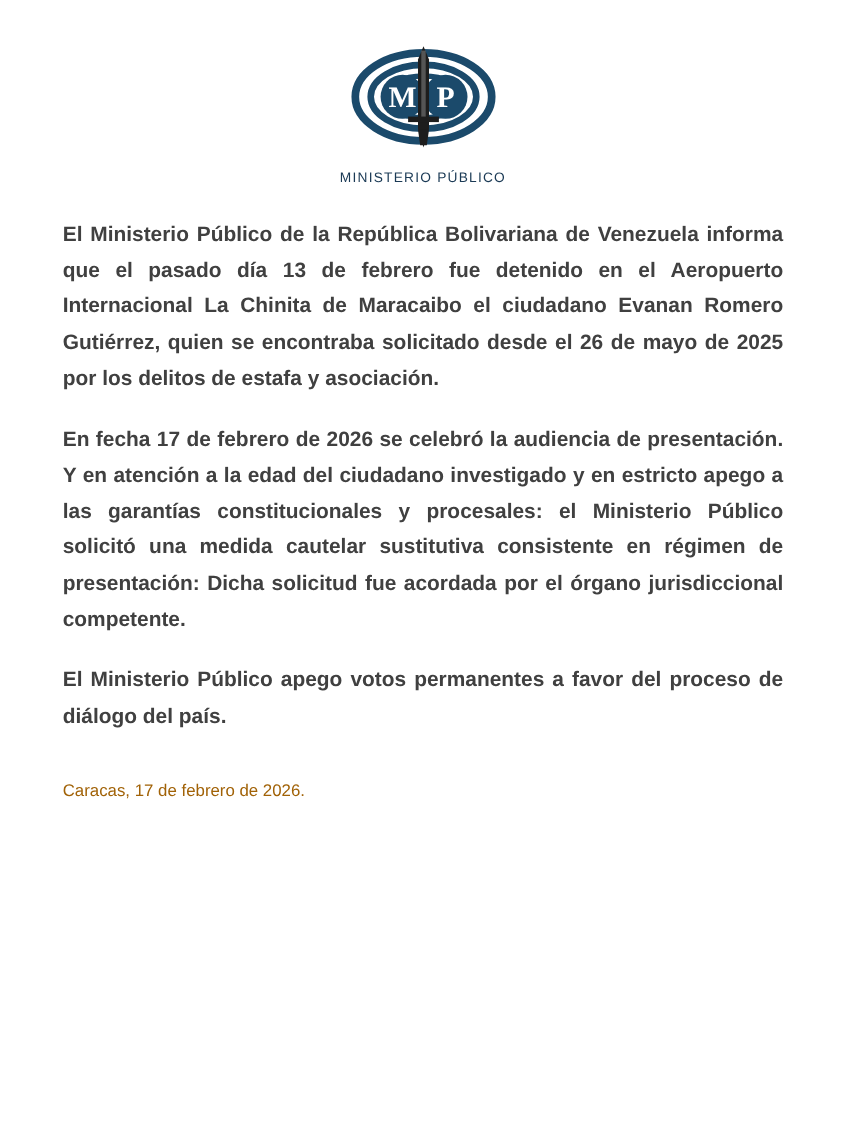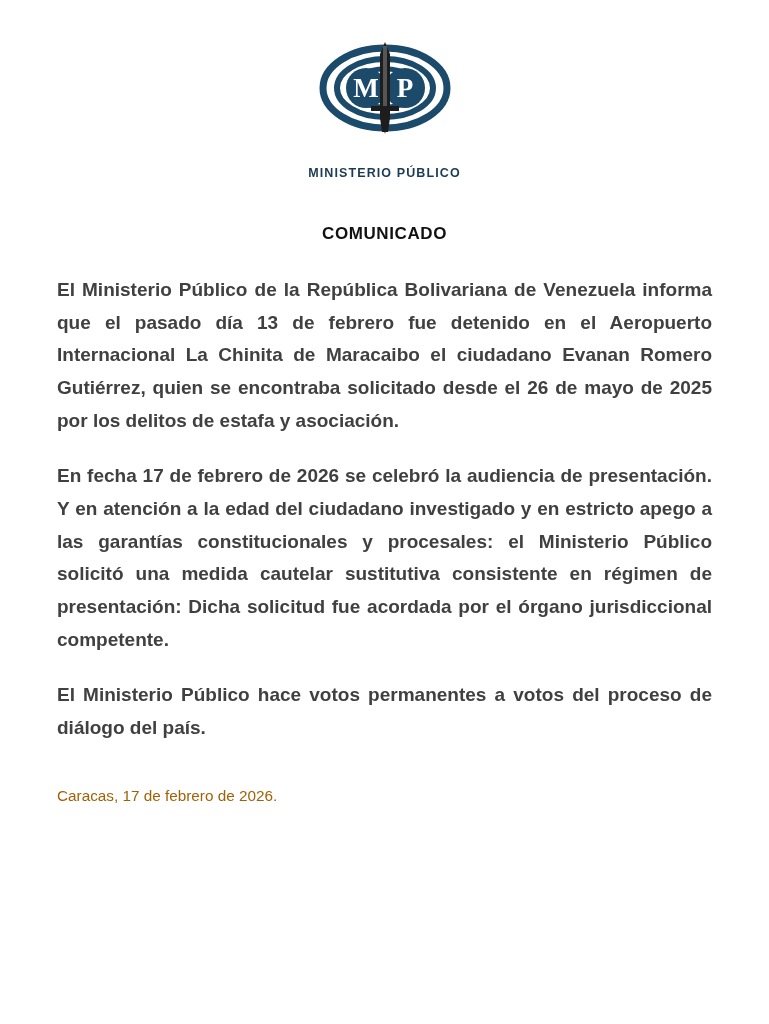--- a/index.html
+++ b/index.html
@@ -28,23 +28,23 @@
     flex-direction: column;
     align-items: center;
     padding-top: 38px;
   }
   .logo-mark {
     width: 150px;
     height: 112px;
     position: relative;
   }
   .logo-caption {
-    margin-top: 16px;
+    margin-top: 4px;
     font-size: 12.5px;
-    font-weight: bold;
+    font-weight: normal;
     letter-spacing: 1.1px;
     color: #1b3a55;
     font-family: "Liberation Sans", sans-serif;
   }
   .doc-title {
     text-align: center;
     font-size: 17px;
     font-weight: bold;
     letter-spacing: 0.6px;
     color: #111111;
@@ -100,23 +100,22 @@
           <rect x="70" y="73" width="10" height="7"></rect>
           <polygon points="70,80 80,80 78,94 72,94"></polygon>
         </g>
 
         <rect x="73" y="8" width="4" height="60" fill="#ffffff" opacity="0.25"></rect>
       </svg>
     </div>
     <div class="logo-caption">MINISTERIO PÚBLICO</div>
   </div>
 
-  <h1 class="doc-title">COMUNICADO</h1>
 
   <div class="body-text">
     <p>El Ministerio Público de la República Bolivariana de Venezuela informa que el pasado día 13 de febrero fue detenido en el Aeropuerto Internacional La Chinita de Maracaibo el ciudadano Evanan Romero Gutiérrez, quien se encontraba solicitado desde el 26 de mayo de 2025 por los delitos de estafa y asociación.</p>
     <p>En fecha 17 de febrero de 2026 se celebró la audiencia de presentación. Y en atención a la edad del ciudadano investigado y en estricto apego a las garantías constitucionales y procesales: el Ministerio Público solicitó una medida cautelar sustitutiva consistente en régimen de presentación: Dicha solicitud fue acordada por el órgano jurisdiccional competente.</p>
-    <p>El Ministerio Público hace votos permanentes a votos del proceso de diálogo del país.</p>
+    <p>El Ministerio Público apego votos permanentes a favor del proceso de diálogo del país.</p>
   </div>
 
   <div class="signoff">Caracas, 17 de febrero de 2026.</div>
 
 </div>
 
 </body></html>

